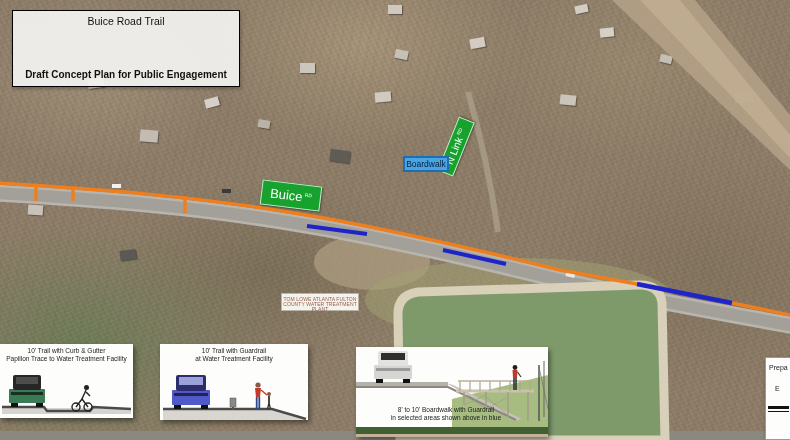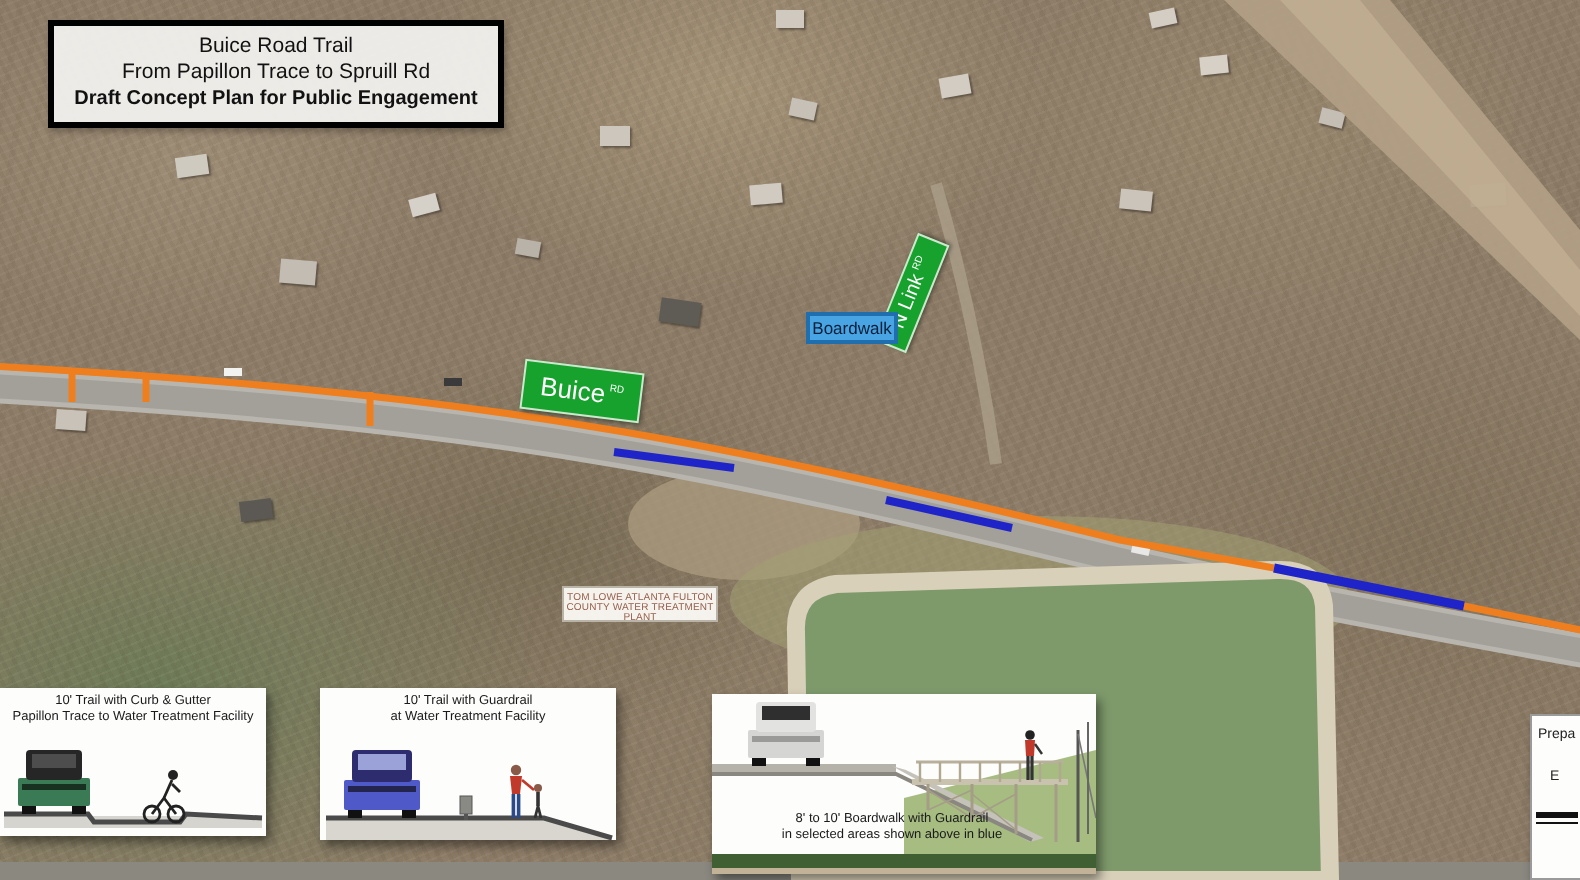--- a/index.html
+++ b/index.html
@@ -18,25 +18,25 @@
       radial-gradient(320px 210px at 60% 88%, #8d7f68 0%, rgba(141,127,104,0) 70%),
       #8e7d68;}
   .aerial-texture{position:absolute;inset:0;opacity:.9;
     background:
       repeating-linear-gradient(63deg, rgba(45,33,20,.06) 0 2px, rgba(0,0,0,0) 2px 5px),
       repeating-linear-gradient(-22deg, rgba(255,250,238,.05) 0 1px, rgba(0,0,0,0) 1px 4px),
       repeating-linear-gradient(100deg, rgba(60,50,30,.04) 0 3px, rgba(0,0,0,0) 3px 9px);}
   .house{position:absolute;box-shadow:1px 1px 1px rgba(0,0,0,.35);}
 
   
-  .title-box{position:absolute;left:24px;top:10px;width:228px;padding:4px 2px 5px 2px;
-    background:rgba(241,240,237,.95);border:3px solid #000000;text-align:center;color:#111;
+  .title-box{position:absolute;left:12px;top:10px;width:228px;padding:4px 2px 5px 2px;
+    background:rgba(241,240,237,.95);border:1px solid #000000;text-align:center;color:#111;
     box-shadow:1px 2px 3px rgba(0,0,0,.25);}
   .title-box .t1,.title-box .t2{font-size:10.5px;line-height:13px;}
-  .title-box .t3{font-size:10px;line-height:13px;font-weight:bold;}
+  .title-box .t3{font-size:10px;line-height:13px;font-weight:bold;margin-top:40px;}
 
   .green-sign{position:absolute;background:#17a22e;border:1px solid #cfe6cf;
     color:#fff;display:flex;align-items:center;justify-content:center;
     box-shadow:1px 1px 2px rgba(0,0,0,.4);white-space:nowrap;}
   .green-sign .suffix{font-size:5px;margin-left:2px;margin-top:-6px;}
   #buice-sign{left:261px;top:183px;width:60px;height:25px;font-size:13px;transform:rotate(7deg);}
   #nlink-sign{left:427px;top:138px;width:58px;height:17px;font-size:10px;transform:rotate(-68deg);}
 
   .linkwood{position:absolute;left:403px;top:156px;width:46px;height:16px;
     background:#49a4e4;border:2px solid #1f6fae;color:#071f38;font-size:8.5px;
@@ -116,21 +116,20 @@
       <path d="M 185 196 L 185 213" stroke="#ef7f1e" stroke-width="3.5"></path>
       <path d="M 307 226 L 367 234" stroke="#1f24c8" stroke-width="4"></path>
       <path d="M 443 250 L 506 264" stroke="#1f24c8" stroke-width="4"></path>
       <path d="M 637 284 L 732 303" stroke="#1f24c8" stroke-width="4.5"></path>
       <path d="M 732 303 L 795 316" stroke="#ef7f1e" stroke-width="3.5"></path>
     </g>
   </svg>
 
   <div class="title-box">
     <div class="t1">Buice Road Trail</div>
-    <div class="t2">From Papillon Trace to Spruill Rd</div>
     <div class="t3">Draft Concept Plan for Public Engagement</div>
   </div>
 
   <div class="green-sign" id="buice-sign">
     <span>Buice</span>
     <span class="suffix">RD</span>
   </div>
   <div class="green-sign" id="nlink-sign">
     <span>N Link</span>
     <span class="suffix">RD</span>

